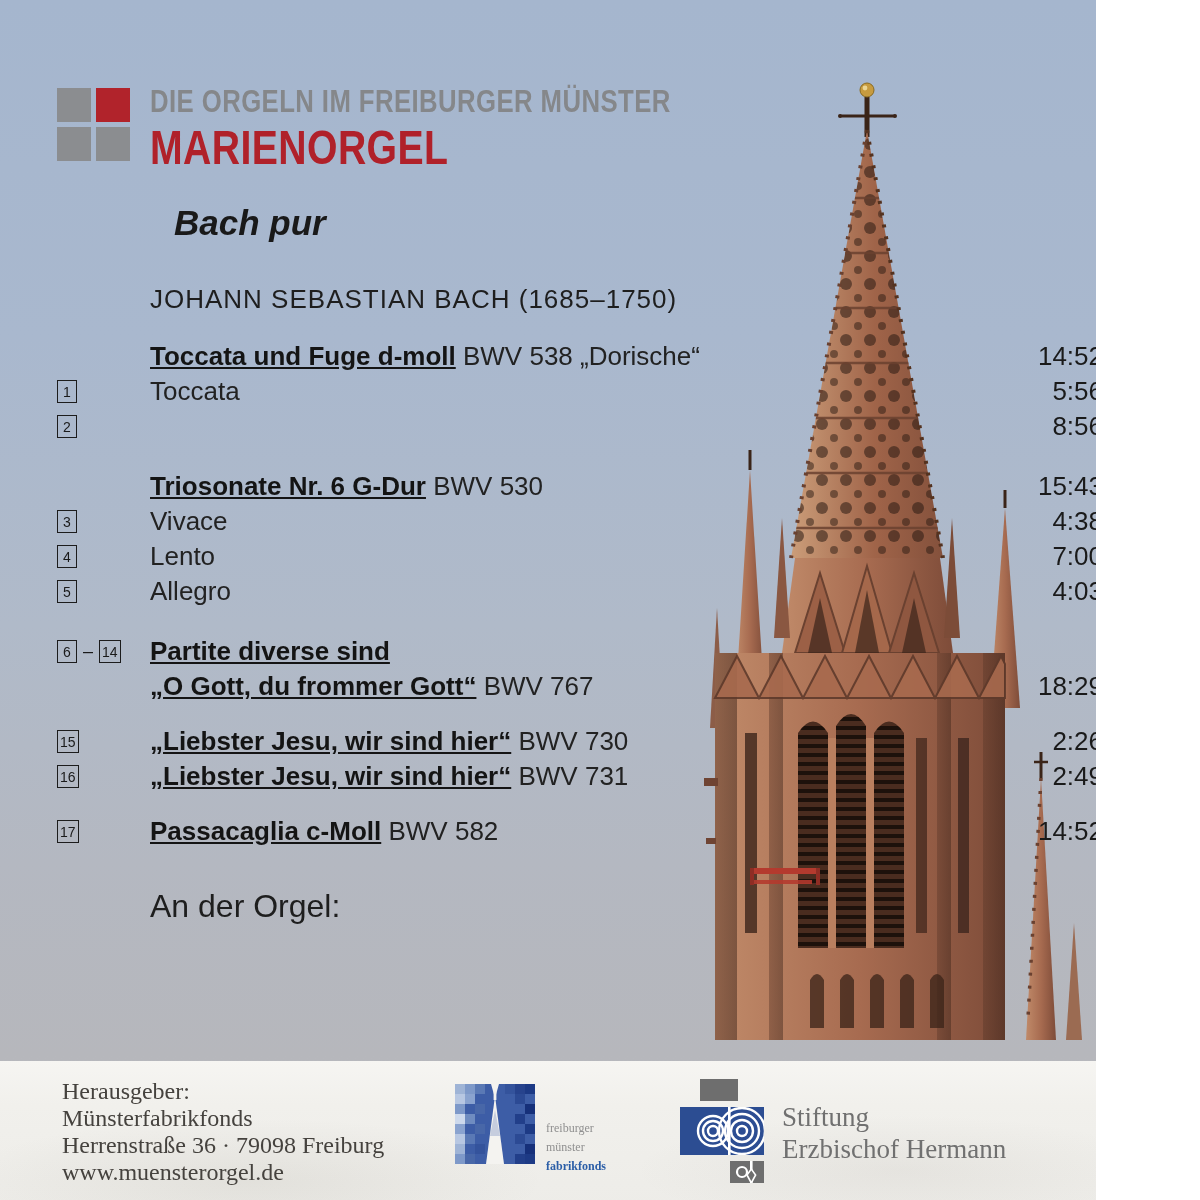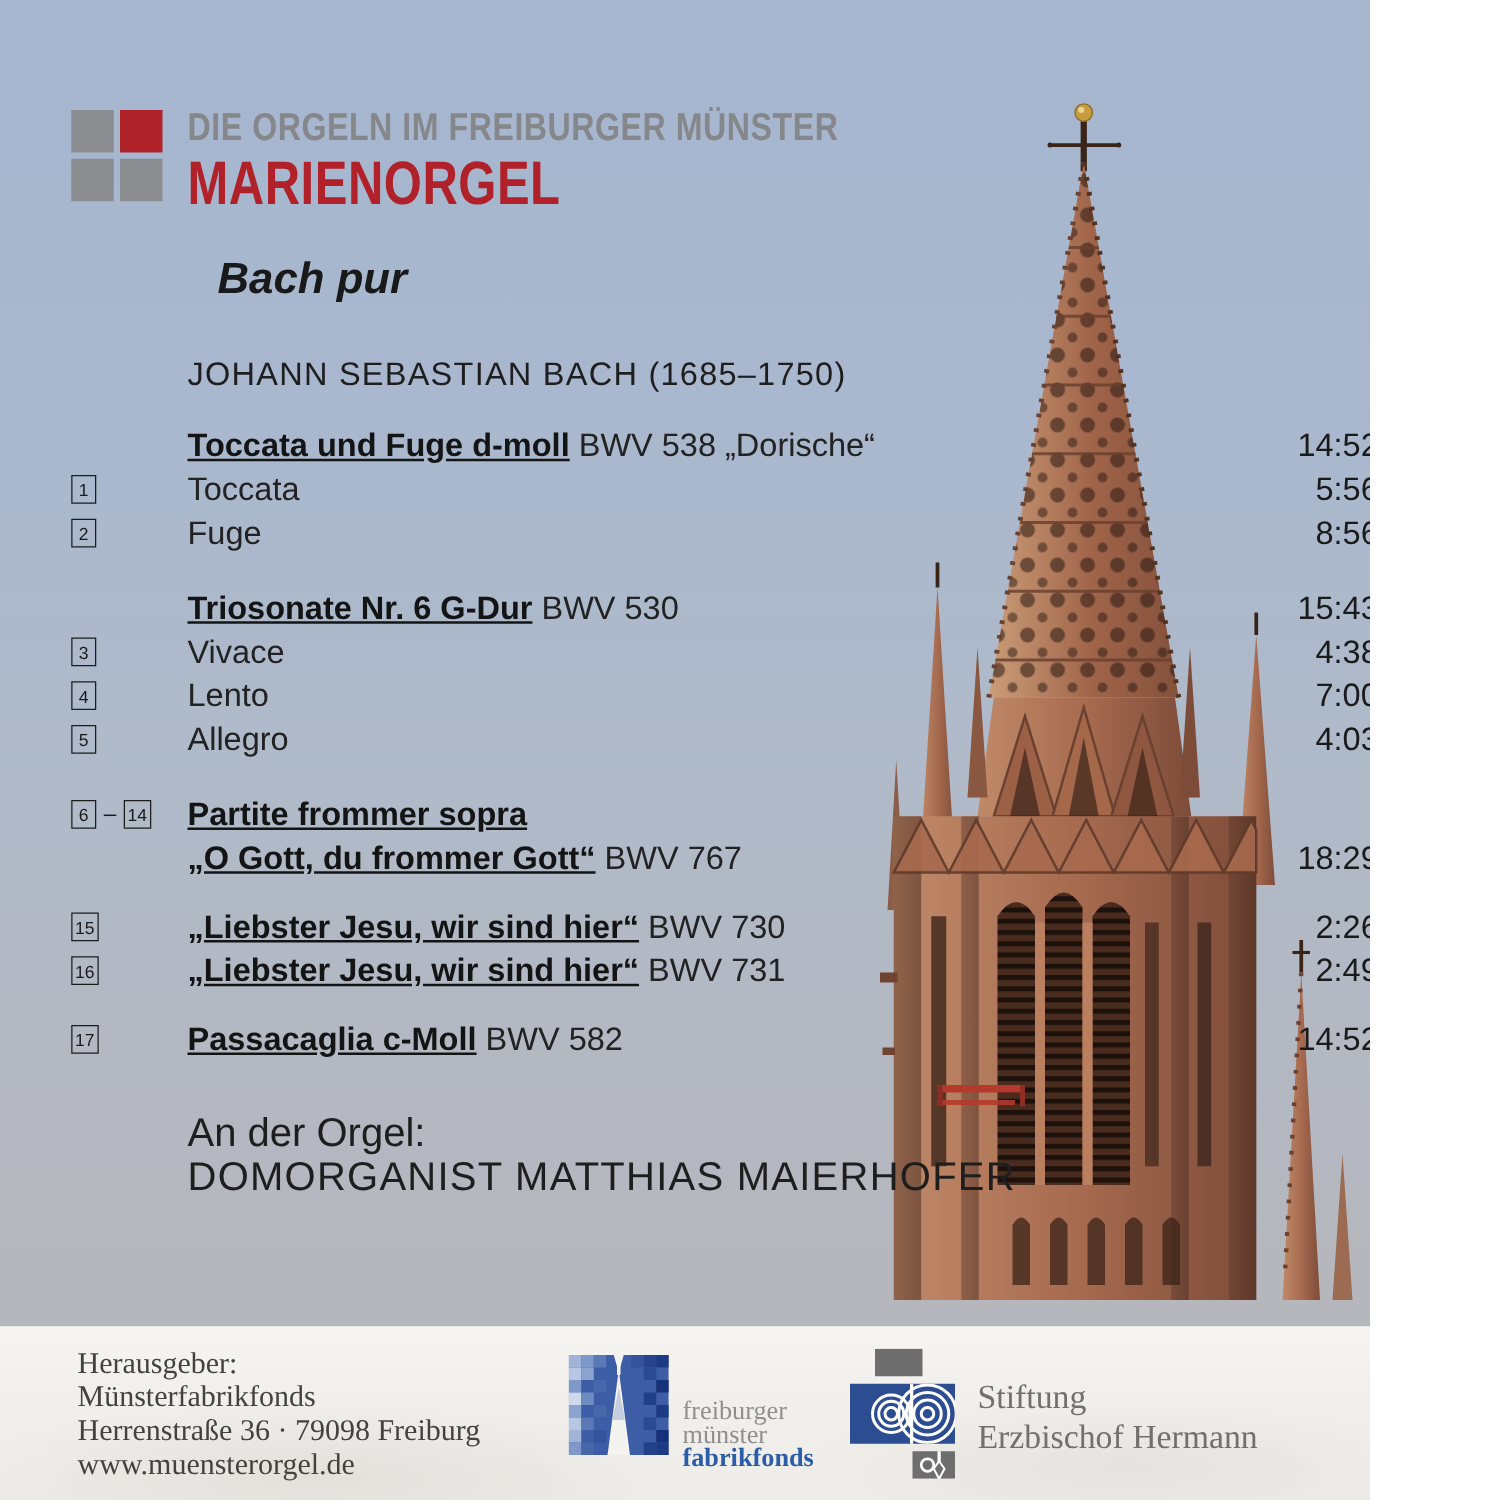--- a/index.html
+++ b/index.html
@@ -39,21 +39,21 @@
   .cathedral{position:absolute;left:690px;top:78px;width:420px;height:962px;}
   .tree{position:absolute;left:1108px;top:828px;width:92px;height:214px;}
   
   .footer{position:absolute;left:0;top:1061px;width:1200px;height:148px;
     background:linear-gradient(180deg,#f6f5f2 0%,#f1f0ec 30%,#edece8 100%);font-family:Liberation Serif, serif;}
   .footer::before{content:"";position:absolute;left:0;top:0;width:100%;height:100%;
     background:radial-gradient(ellipse 420px 90px at 250px 120px,rgba(120,115,100,.10),transparent 70%),
                radial-gradient(ellipse 380px 80px at 900px 110px,rgba(120,110,100,.08),transparent 70%);}
   .pub-block{position:absolute;left:62px;top:17px;font-size:24px;line-height:27px;color:#45423e;}
   .ff-logo{position:absolute;left:455px;top:23px;width:80px;height:80px;}
-  .ff-text{position:absolute;left:546px;top:58px;font-size:21px;line-height:19px;color:#8f8f8f;}
+  .ff-text{position:absolute;left:546px;top:58px;font-size:12px;line-height:19px;color:#8f8f8f;}
   .ff-text .brand{color:#2b5ea7;font-weight:bold;}
   .ehs-logo{position:absolute;left:680px;top:18px;width:85px;height:104px;}
   .ehs-text{position:absolute;left:782px;top:40px;font-size:27px;line-height:32px;color:#707070;}
 </style>
 </head>
 <body>
 
 <div class="stage">
 
   <svg class="cathedral" viewBox="0 0 420 962" aria-hidden="true">
@@ -228,21 +228,20 @@
         <span class="numbox">1</span>
       </div>
       <div class="titlecol reg">Toccata</div>
       <div class="timecol">5:56</div>
     </div>
 
     <div class="row">
       <div class="numcol">
         <span class="numbox">2</span>
       </div>
-      <div class="titlecol reg">Fuge</div>
       <div class="timecol">8:56</div>
     </div>
 
     <div class="row mt25">
       <div class="numcol"></div>
       <div class="titlecol">
         <span class="bold">Triosonate Nr. 6 G-Dur</span>
         <span class="reg">BWV 530</span>
       </div>
       <div class="timecol">15:43</div>
@@ -271,21 +270,21 @@
       <div class="titlecol reg">Allegro</div>
       <div class="timecol">4:03</div>
     </div>
 
     <div class="row mt25">
       <div class="numcol">
         <span class="numbox">6</span>
         <span class="range-sep">–</span>
         <span class="numbox">14</span>
       </div>
-      <div class="titlecol bold">Partite frommer sopra</div>
+      <div class="titlecol bold">Partite diverse sind</div>
     </div>
 
     <div class="row">
       <div class="numcol"></div>
       <div class="titlecol">
         <span class="bold">„O Gott, du frommer Gott“</span>
         <span class="reg">BWV 767</span>
       </div>
       <div class="timecol">18:29</div>
     </div>
@@ -319,24 +318,20 @@
       <div class="titlecol">
         <span class="bold">Passacaglia c-Moll</span>
         <span class="reg">BWV 582</span>
       </div>
       <div class="timecol">14:52</div>
     </div>
 
     <div class="credits-line mt40">
       <div class="indent"></div>
       <div>An der Orgel:</div>
-    </div>
-    <div class="credits-line">
-      <div class="indent"></div>
-      <div class="caps">DOMORGANIST MATTHIAS MAIERHOFER</div>
     </div>
 
   </div>
 
   <div class="footer">
 
     <div class="pub-block">
       <div>Herausgeber:</div>
       <div>Münsterfabrikfonds</div>
       <div>Herrenstraße 36 · 79098 Freiburg</div>

